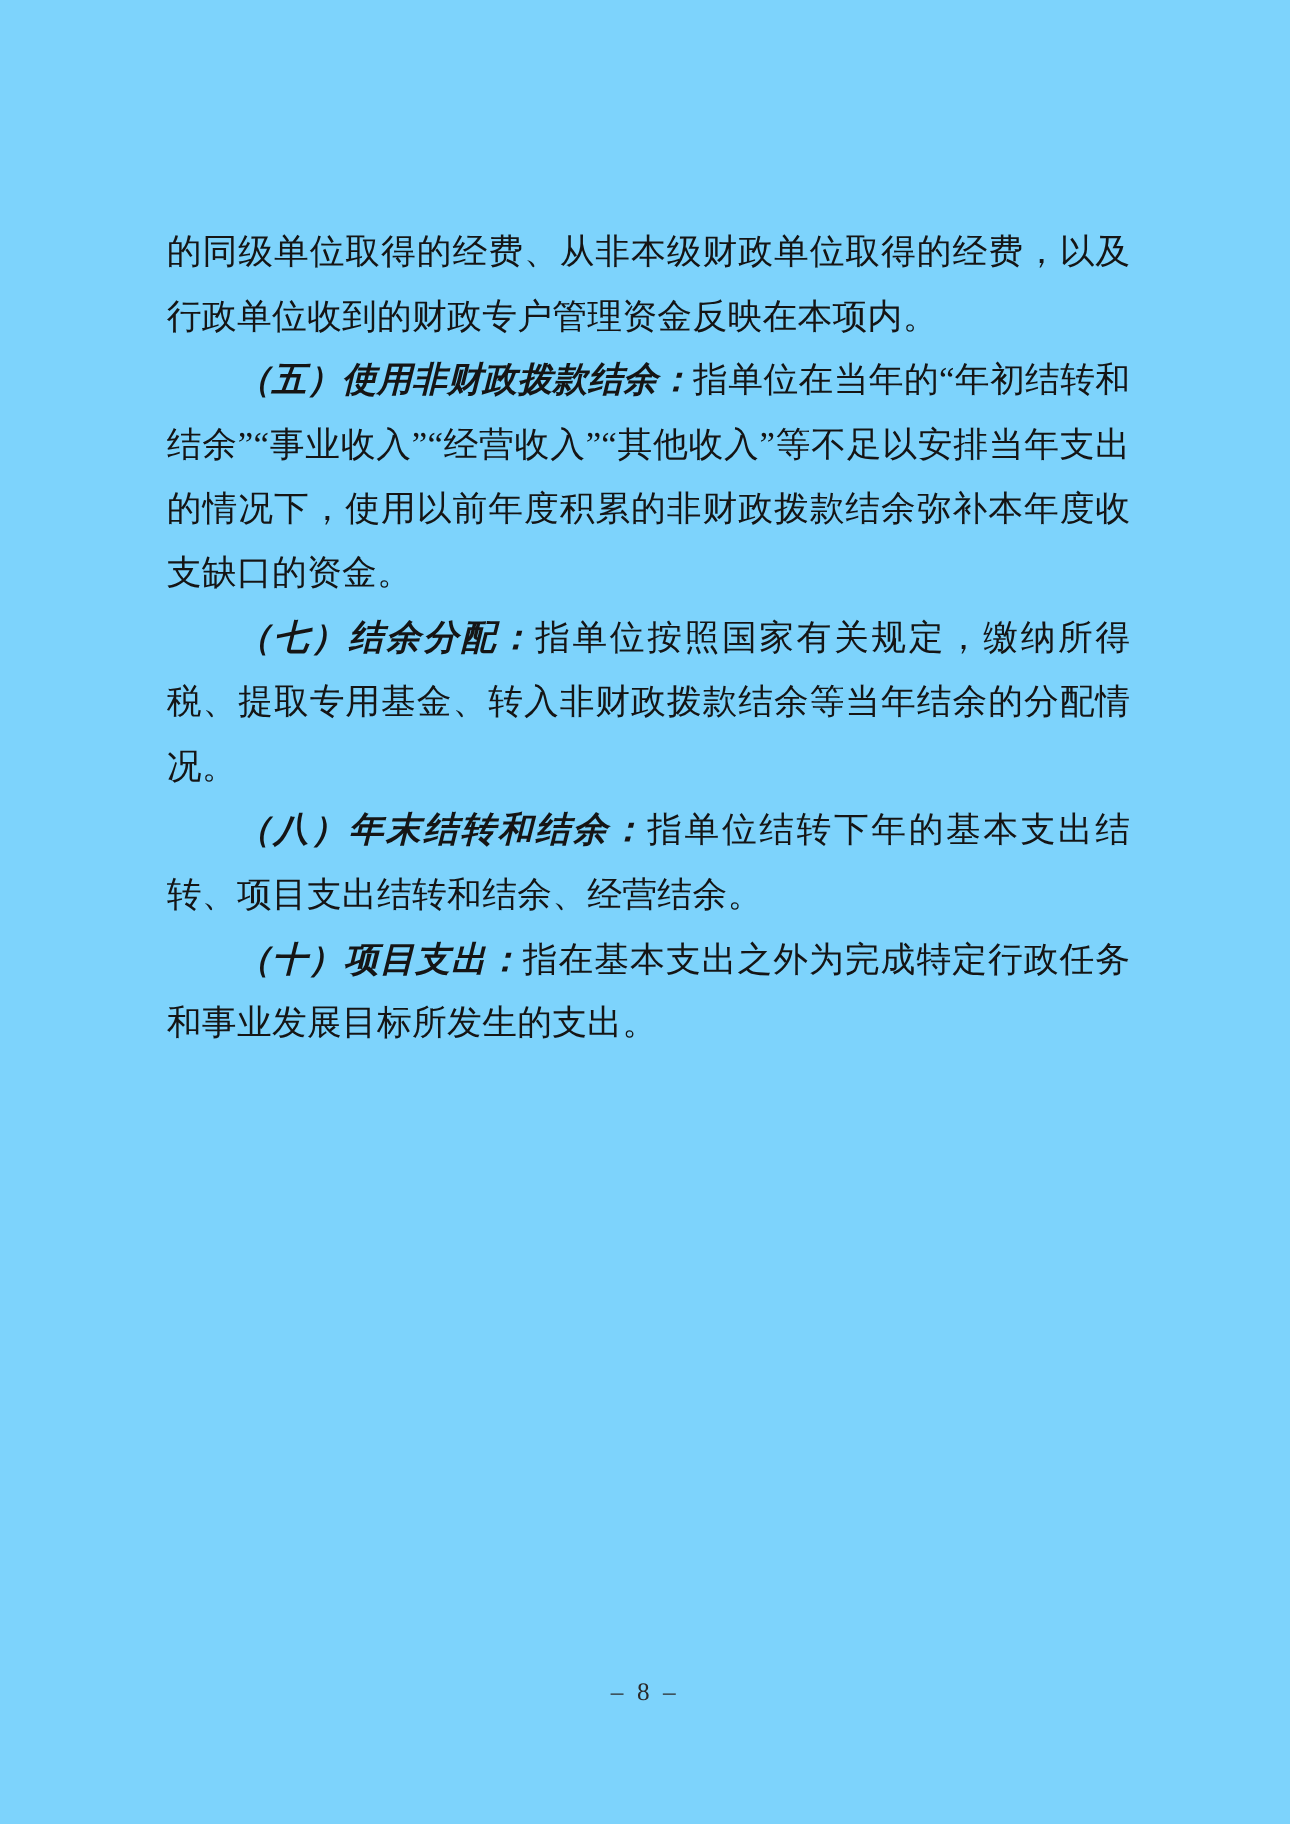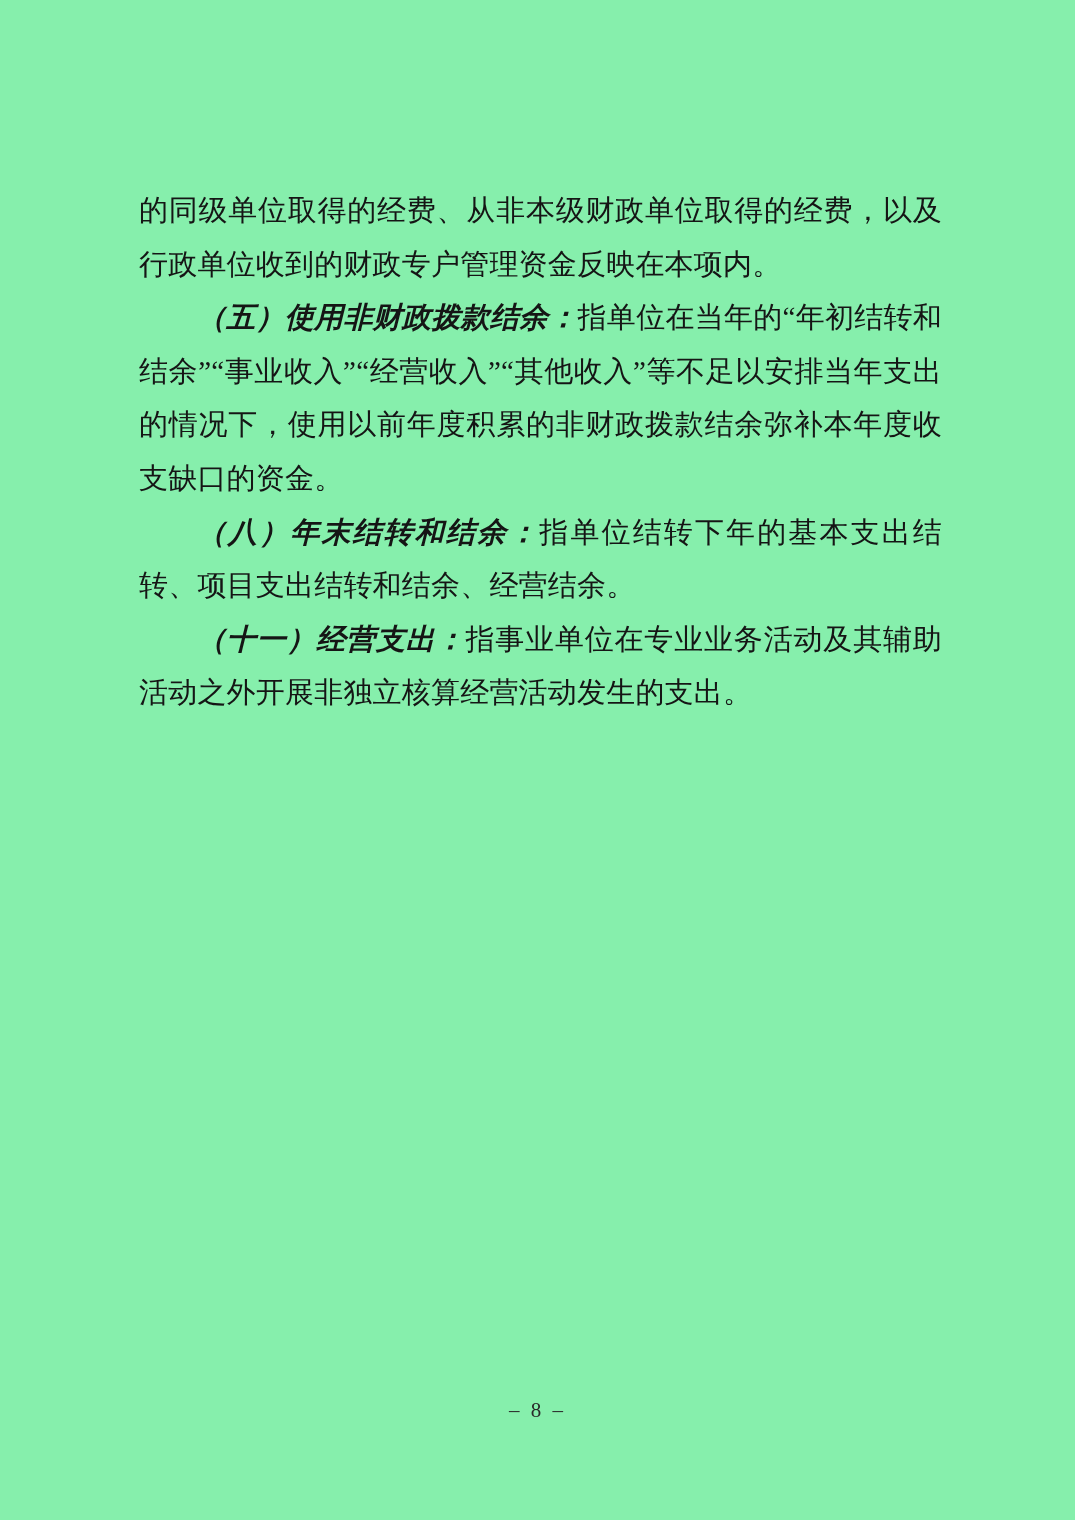--- a/index.html
+++ b/index.html
@@ -4,21 +4,21 @@
 <style>
   html, body {
     margin: 0;
     padding: 0;
     background: #ffffff;
   }
   .page {
     position: relative;
     width: 1075px;
     height: 1520px;
-    background: #86efac;
+    background: #7dd3fc;
     font-family: "Liberation Serif", serif;
     color: #151515;
     overflow: hidden;
   }
   .content {
     position: absolute;
     left: 139px;
     top: 184px;
     width: 803px;
     font-size: 29px;
@@ -53,23 +53,24 @@
 <body>
 
 <div class="page">
   <div class="content">
 
     <p class="para continuation"><span class="term-heading"></span><span>的同级单位取得的经费、从非本级财政单位取得的经费，以及行政单位收到的财政专户管理资金反映在本项内。</span></p>
 
     <p class="para"><span class="term-heading">（五）使用非财政拨款结余：</span><span>指单位在当年的“年初结转和结余”“事业收入”“经营收入”“其他收入”等不足以安排当年支出的情况下，使用以前年度积累的非财政拨款结余弥补本年度收支缺口的资金。</span></p>
 
 
+    <p class="para"><span class="term-heading">（七）结余分配：</span><span>指单位按照国家有关规定，缴纳所得税、提取专用基金、转入非财政拨款结余等当年结余的分配情况。</span></p>
 
     <p class="para"><span class="term-heading">（八）年末结转和结余：</span><span>指单位结转下年的基本支出结转、项目支出结转和结余、经营结余。</span></p>
 
 
+    <p class="para"><span class="term-heading">（十）项目支出：</span><span>指在基本支出之外为完成特定行政任务和事业发展目标所发生的支出。</span></p>
 
-    <p class="para"><span class="term-heading">（十一）经营支出：</span><span>指事业单位在专业业务活动及其辅助活动之外开展非独立核算经营活动发生的支出。</span></p>
 
   </div>
 
   <div class="footer">– 8 –</div>
 </div>
 
 </body></html>

